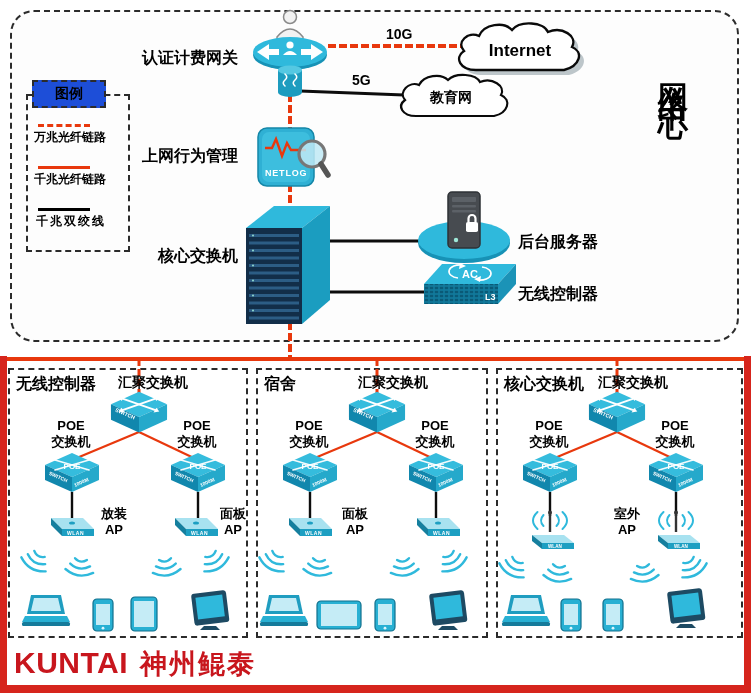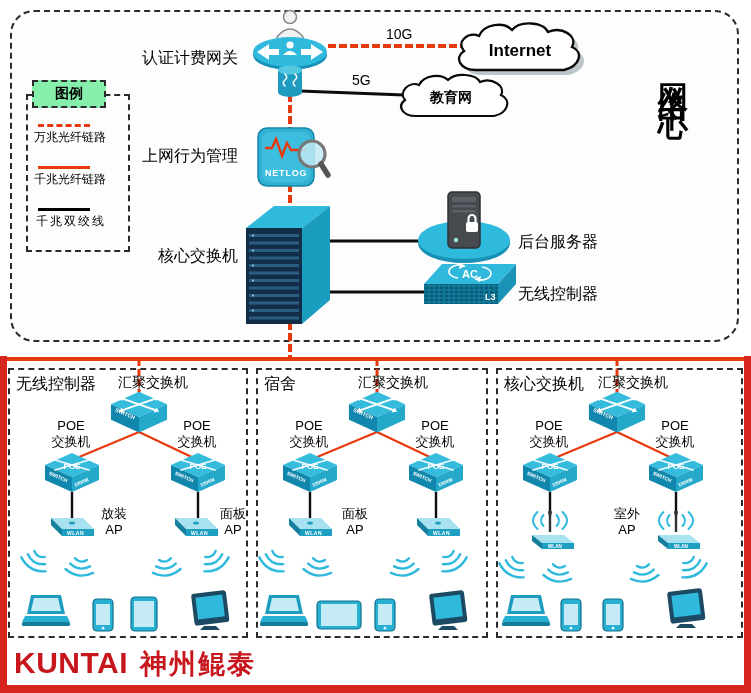--- a/index.html
+++ b/index.html
@@ -13,27 +13,27 @@
   #wires .rd{stroke:var(--line-red);stroke-width:4;stroke-dasharray:8 3}
   #wires .rd3{stroke:var(--line-red);stroke-width:3;stroke-dasharray:7 3}
   #wires .rs{stroke:var(--line-red);stroke-width:2.2}
   #wires .bk{stroke:#0d0d0d;stroke-width:3}
   #wires .bk2{stroke:#0d0d0d;stroke-width:2.4}
   .bus{position:absolute;left:0;top:357px;width:751px;height:4px;background:var(--line-red);z-index:1}
   .frame{position:absolute;background:var(--frame-red);z-index:1}
   .mnt{position:absolute;z-index:2}
   .mnt>svg{width:100%;height:100%;display:block;overflow:visible}
   svg text{font-family:"Liberation Sans","DejaVu Sans",sans-serif}
-  .lbl{position:absolute;font-weight:normal;line-height:1.22;white-space:pre-line;z-index:3;color:#000}
+  .lbl{position:absolute;font-weight:bold;line-height:1.22;white-space:pre-line;z-index:3;color:#000}
   .s15{font-size:16px}.s14{font-size:14px}.s13{font-size:13px}.s12{font-size:12px}
   .tr{text-align:right}.tc{text-align:center}
   #net-center{position:absolute;left:652px;top:60px;height:170px;writing-mode:vertical-rl;
               text-orientation:upright;font-size:30px;font-weight:900;letter-spacing:8px;z-index:3}
   #legend-title{position:absolute;left:32px;top:80px;width:74px;height:28px;border:2px dashed #2b2b2b;
-                background:#86efac;z-index:2;display:flex;align-items:center;justify-content:center;
+                background:#1d4ed8;z-index:2;display:flex;align-items:center;justify-content:center;
                 font-weight:bold;font-size:14px}
   .leg-sample{position:absolute;z-index:3;width:52px;height:0}
   .leg-dash-red{border-top:3px dashed var(--line-red)}
   .leg-solid-red{border-top:3px solid var(--line-red)}
   .leg-solid-black{border-top:3px solid #000}
   #footer-logo{position:absolute;left:14px;top:646px;display:flex;align-items:baseline;z-index:3}
   #footer-logo .en{font-size:30px;font-weight:900;color:var(--logo-red);letter-spacing:0.5px}
   #footer-logo .cn{font-size:27px;font-weight:900;color:var(--logo-red);margin-left:12px;letter-spacing:2px}
 </style>
 </head>

